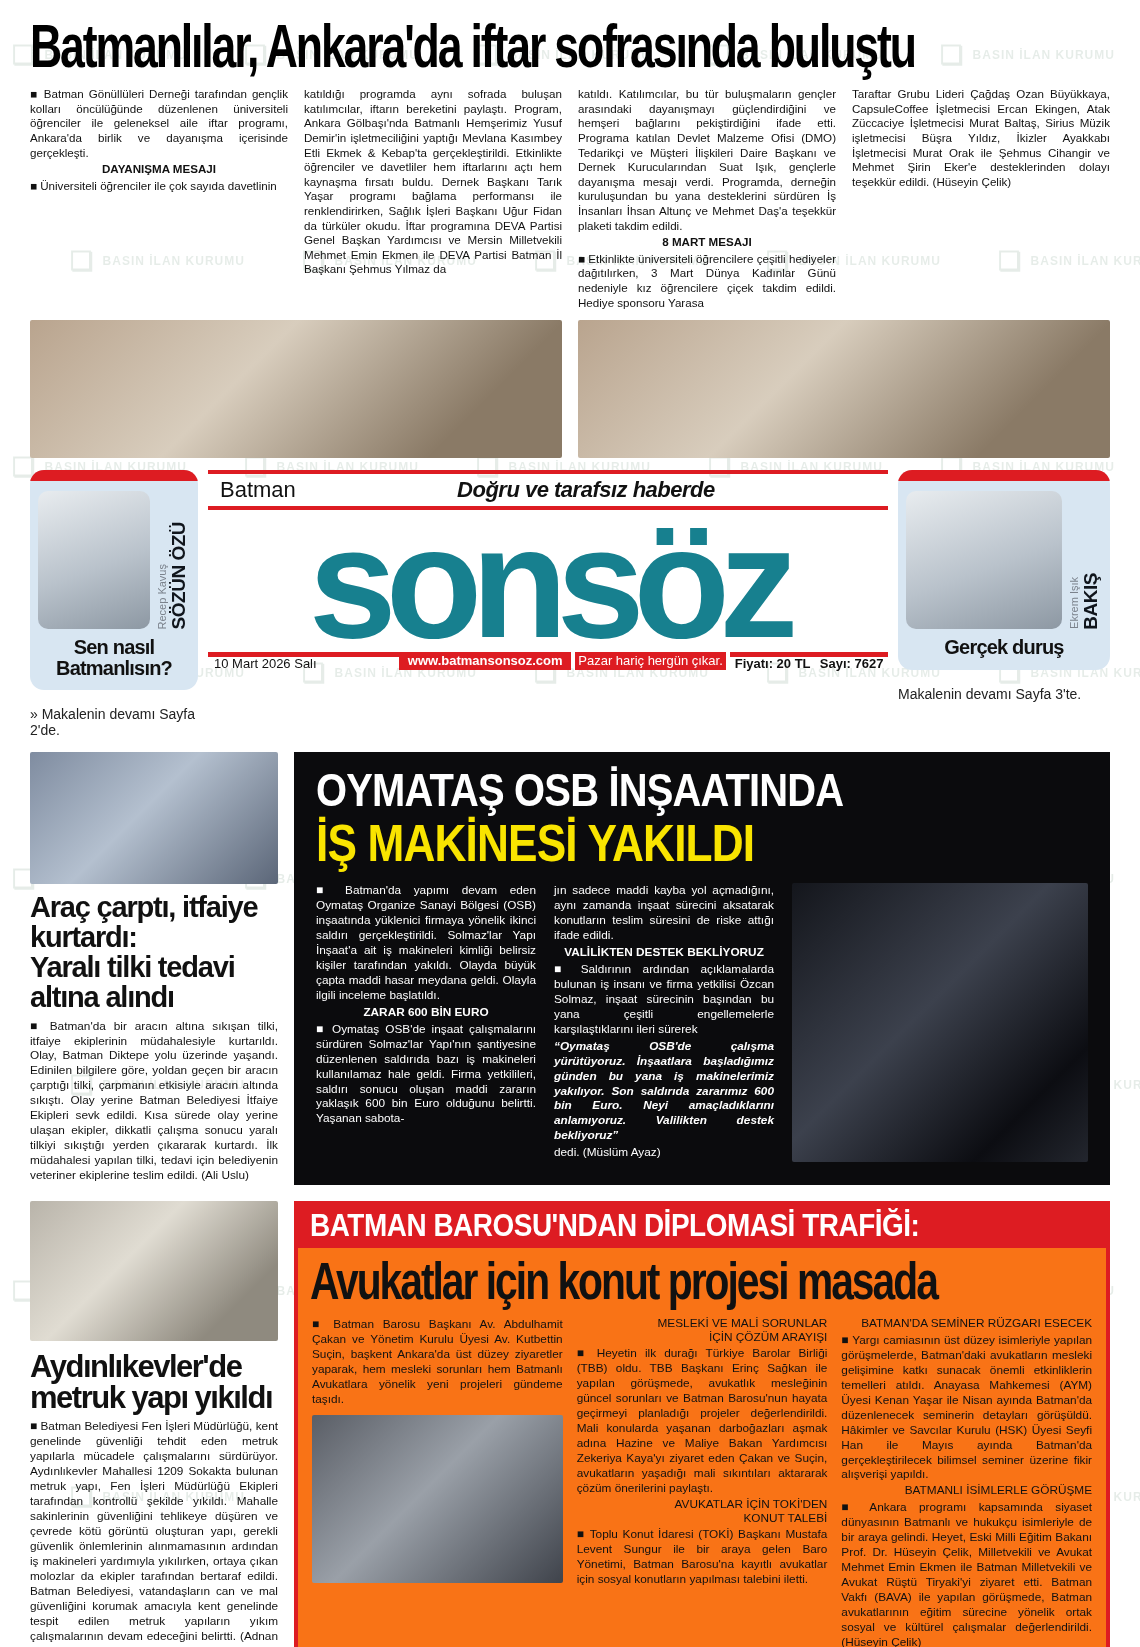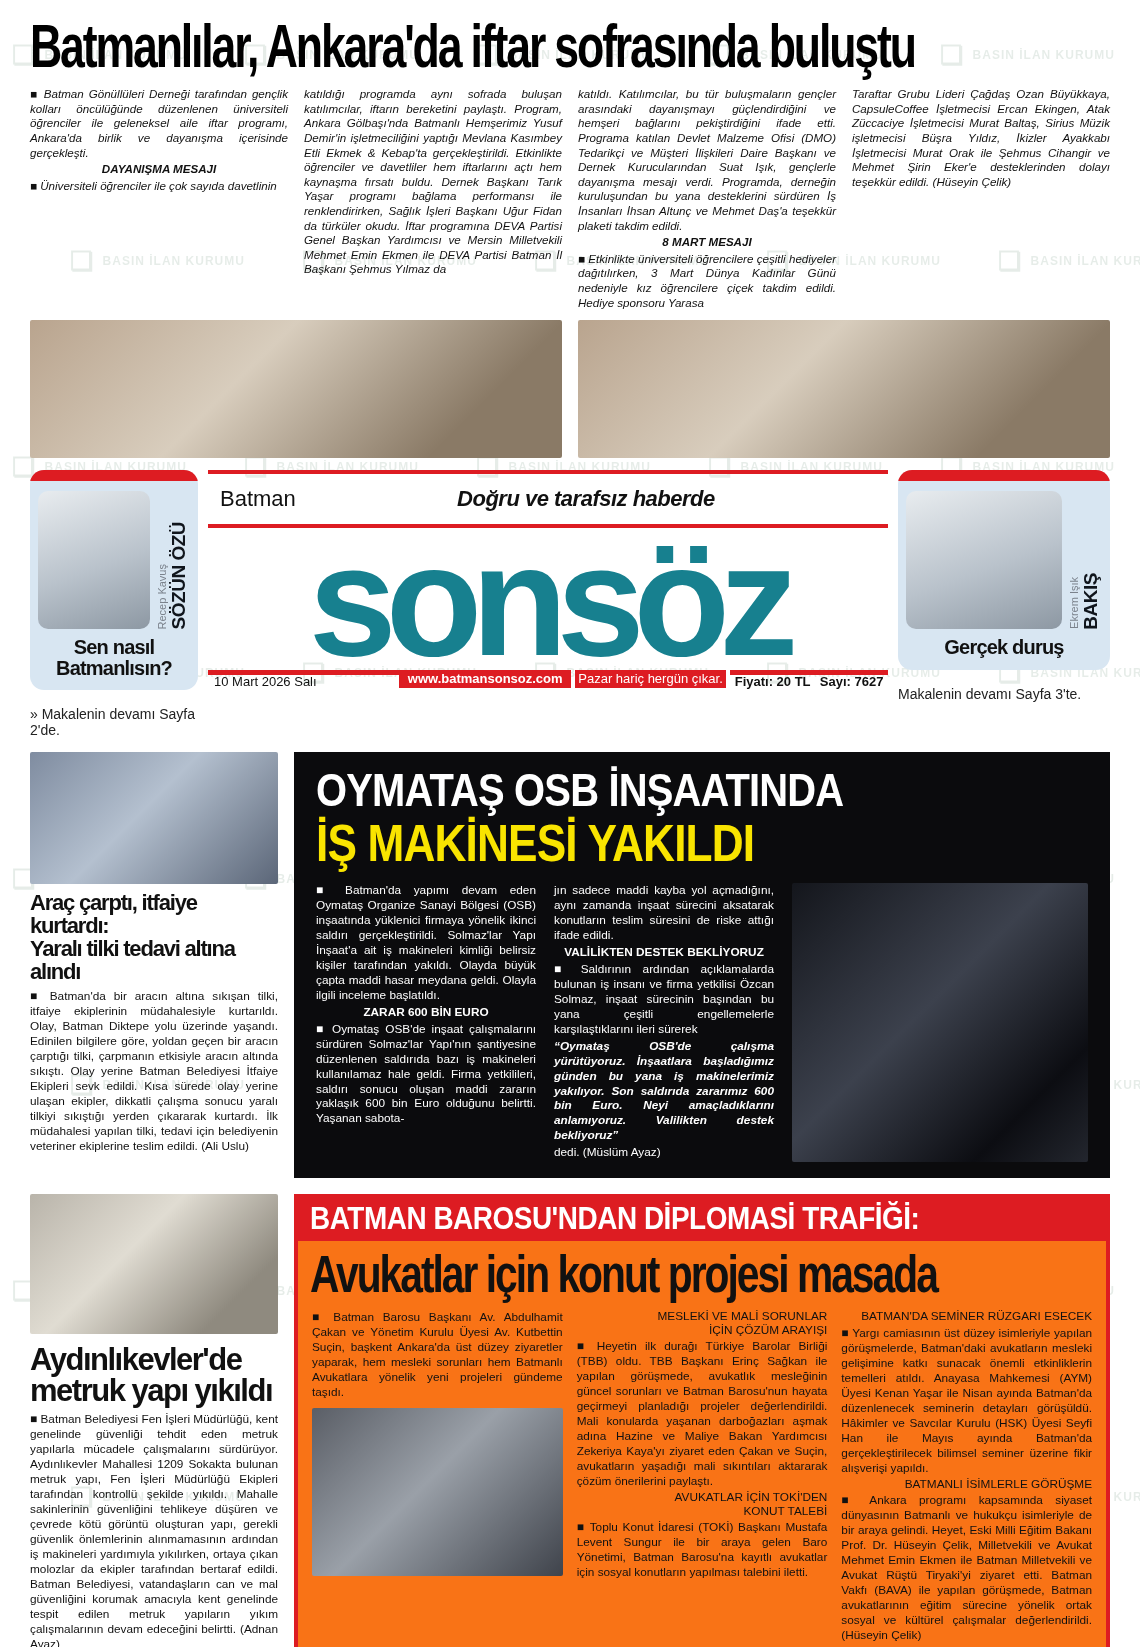--- a/index.html
+++ b/index.html
@@ -12,21 +12,21 @@
   .wm span::before{content:"❏ ";font-size:26px;vertical-align:middle;}
   
   .cx{display:inline-block;white-space:nowrap;transform-origin:0 50%;}
   .x72{transform:scaleX(.72);}
   .x80{transform:scaleX(.80);}
   .x85{transform:scaleX(.85);}
   .x90{transform:scaleX(.90);}
   
   .ts-head{margin:0 0 10px;font-size:62px;font-weight:900;letter-spacing:-3px;line-height:1.02;color:#000;}
   .ts-cols{display:grid;grid-template-columns:repeat(4,1fr);gap:8px 16px;font-size:11.6px;line-height:1.26;text-align:justify;}
-  .ts-cols p{margin:0 0 2px;font-style:italic;}
+  .ts-cols p{margin:0 0 2px;}
   .subhead{font-weight:bold;text-align:center;margin:2px 0;}
   .photo{background:linear-gradient(135deg,#9aa0a8,#c7cbd1 40%,#757b84 75%,#5d636c);border-radius:2px;}
   .ph-warm{background:linear-gradient(135deg,#b9a48e,#d8cdbd 40%,#8a7a66 80%);}
   .ph-cool{background:linear-gradient(135deg,#7f8ca0,#b4c0cf 45%,#5b6678);}
   .ph-dark{background:linear-gradient(135deg,#14161c,#3c414d 45%,#0c0d12 80%,#23262e);}
   .ph-rubble{background:linear-gradient(135deg,#b9b4aa,#e0dcd2 40%,#8f8a7f 80%);}
   .ph-suits{background:linear-gradient(135deg,#5a5e66,#9aa0a8 45%,#3f434b);}
   .ts-photo-a{grid-column:1/3;height:138px;}
   .ts-photo-b{grid-column:3/5;height:138px;}
   
@@ -37,35 +37,35 @@
   .cbox .redtop{height:11px;background:#dd1c22;}
   .cbox .inner{padding:10px 8px 4px;display:flex;gap:6px;}
   .cbox .cphoto{flex:1;height:138px;border-radius:10px;background:linear-gradient(160deg,#e8ecef,#b9c2cb 55%,#8d98a3);}
   .vwrap{display:flex;align-items:flex-end;}
   .vtext{writing-mode:vertical-rl;transform:rotate(180deg);white-space:nowrap;}
   .vauthor{font-size:11px;color:#7b828c;}
   .vcol{font-size:19px;font-weight:900;color:#10151c;letter-spacing:-.5px;}
   .ctitle{text-align:center;font-weight:900;font-size:20px;line-height:1.02;letter-spacing:-.8px;padding:4px 18px 12px;}
   .cmore{font-size:14px;text-align:left;margin-top:16px;color:#222;}
   .mast-center{flex:1;display:flex;flex-direction:column;}
-  .mast-lines{border-top:4px solid #dd1c22;border-bottom:4px solid #dd1c22;display:flex;align-items:flex-end;padding:12px 12px;}
+  .mast-lines{border-top:4px solid #dd1c22;border-bottom:4px solid #dd1c22;display:flex;align-items:flex-end;padding:3px 12px;}
   .brand-city{font-size:22px;color:#111;}
   .brand-slogan{flex:1;text-align:center;font-size:22px;font-style:italic;font-weight:bold;letter-spacing:-.5px;}
   .brand-logo{text-align:center;color:#17808f;font-weight:bold;font-size:158px;line-height:.82;letter-spacing:-11px;padding:8px 0 2px;}
   .infobar{display:flex;height:18px;font-size:13px;margin-top:2px;}
   .infobar .seg{display:flex;align-items:center;}
   .seg-date{flex:1.35;border-top:5px solid #dd1c22;padding-left:6px;}
   .seg-web{flex:1.25;background:#dd1c22;color:#fff;font-weight:bold;justify-content:center;margin-right:4px;}
   .seg-freq{flex:1.1;background:#dd1c22;color:#fff;justify-content:center;margin-right:4px;}
   .seg-price{flex:1.15;border-top:5px solid #dd1c22;justify-content:space-around;font-weight:bold;}
   
   .mid{display:flex;gap:16px;margin-top:14px;}
   .fox{width:248px;flex:none;}
   .fox .fphoto{height:132px;}
-  .fox h2{margin:8px 0 6px;font-size:22px;line-height:1.04;letter-spacing:-1.2px;font-weight:900;}
+  .fox h2{margin:8px 0 6px;font-size:29px;line-height:1.04;letter-spacing:-1.2px;font-weight:900;}
   .body-txt{font-size:11.8px;line-height:1.27;text-align:justify;}
   .body-txt p{margin:0 0 2px;}
   .blackbox{flex:1;background:#0b0b0d;color:#fff;padding:14px 22px 16px;}
   .bb-kicker{font-size:47px;font-weight:900;letter-spacing:-1px;line-height:1;}
   .bb-head{font-size:52px;font-weight:900;letter-spacing:-1px;line-height:1;color:#f9e400;margin-top:4px;}
   .bb-body{display:flex;gap:18px;margin-top:14px;}
   .bb-col{width:220px;flex:none;}
   .bb-photo{flex:1;min-height:220px;}
   .bb-body .subhead{color:#fff;}
   .quote{font-weight:bold;font-style:italic;}

